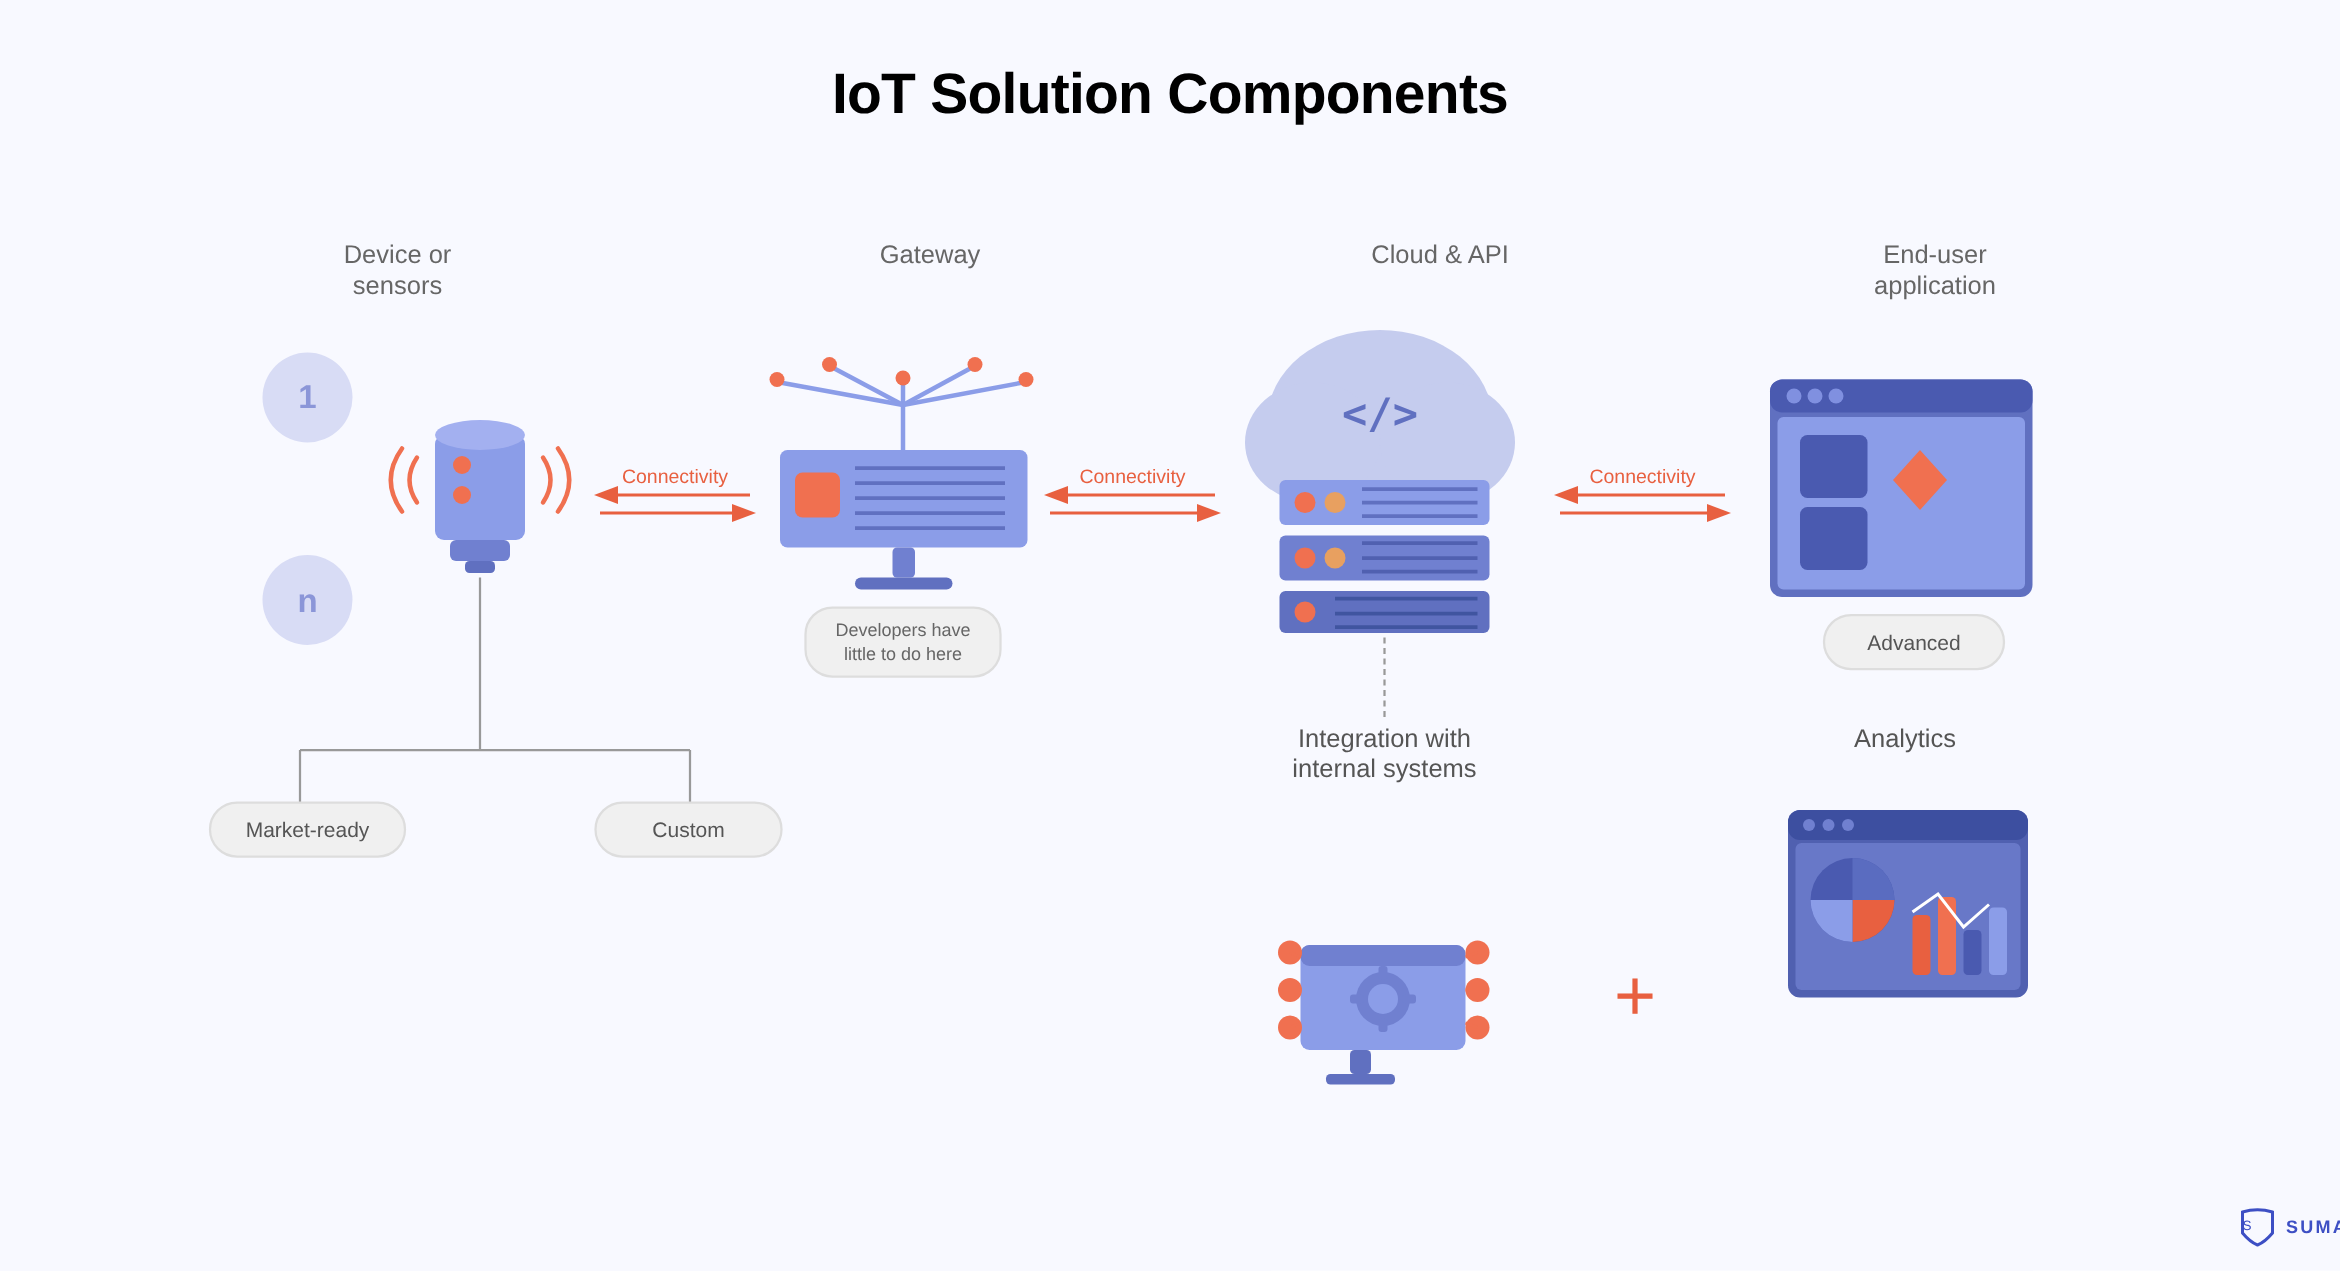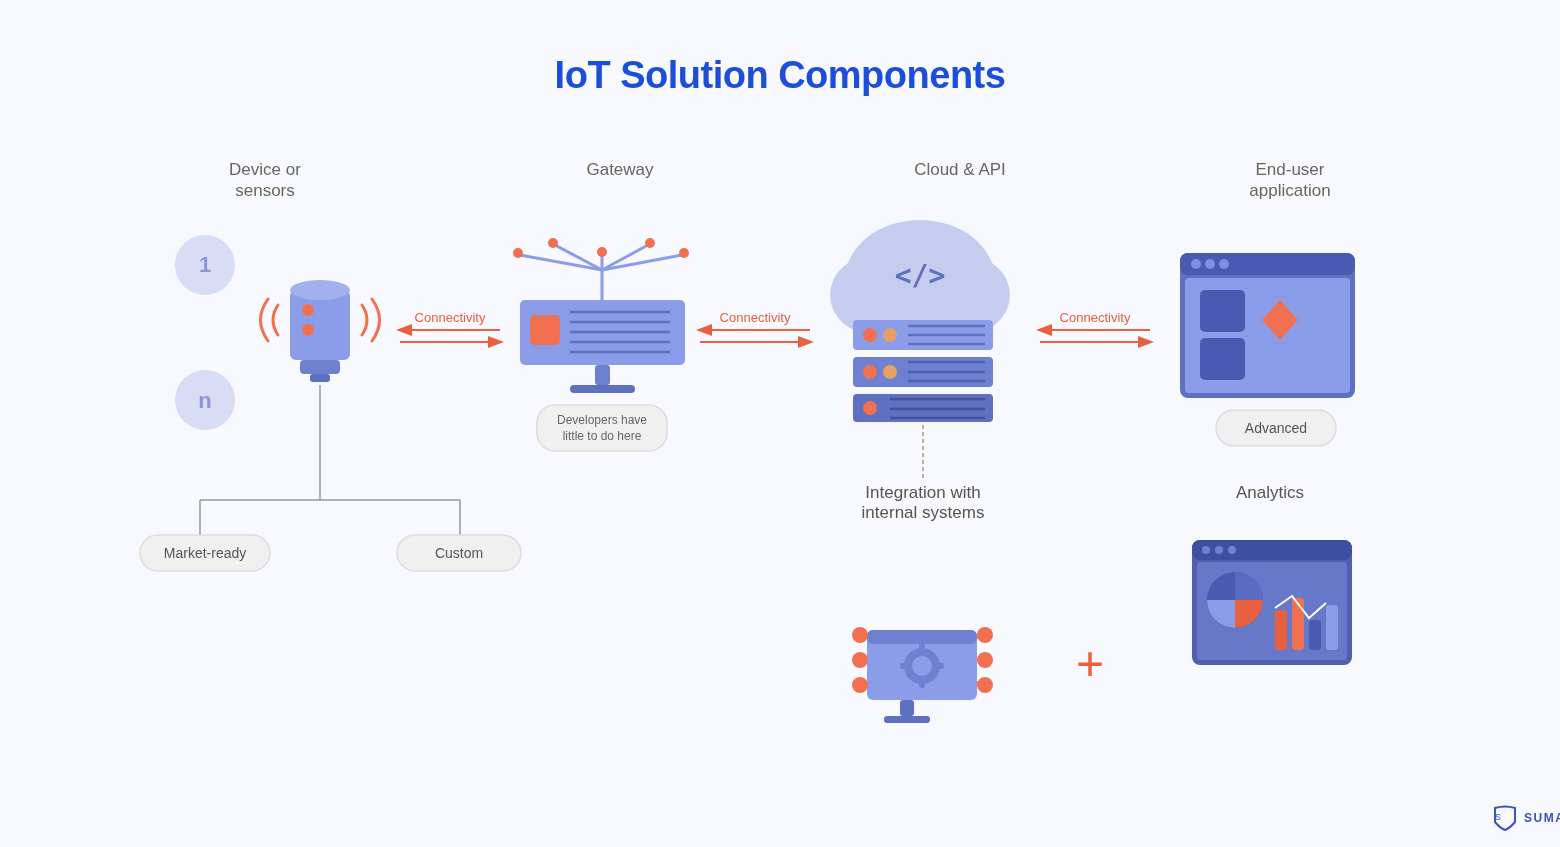--- a/index.html
+++ b/index.html
@@ -14,24 +14,24 @@
 
     .page {
       width: 1560px;
       height: 847px;
       background: #f8f9ff;
       position: relative;
     }
 
     .title {
       text-align: center;
-      padding-top: 54px;
+      padding-top: 42px;
       font-size: 38px;
       font-weight: 800;
-      color: #1d4ed8;
+      color: #000000;
       letter-spacing: -0.5px;
     }
 
     
     svg { overflow: visible; }
   </style>
 </head>
 <body>
 
 <div class="page">

